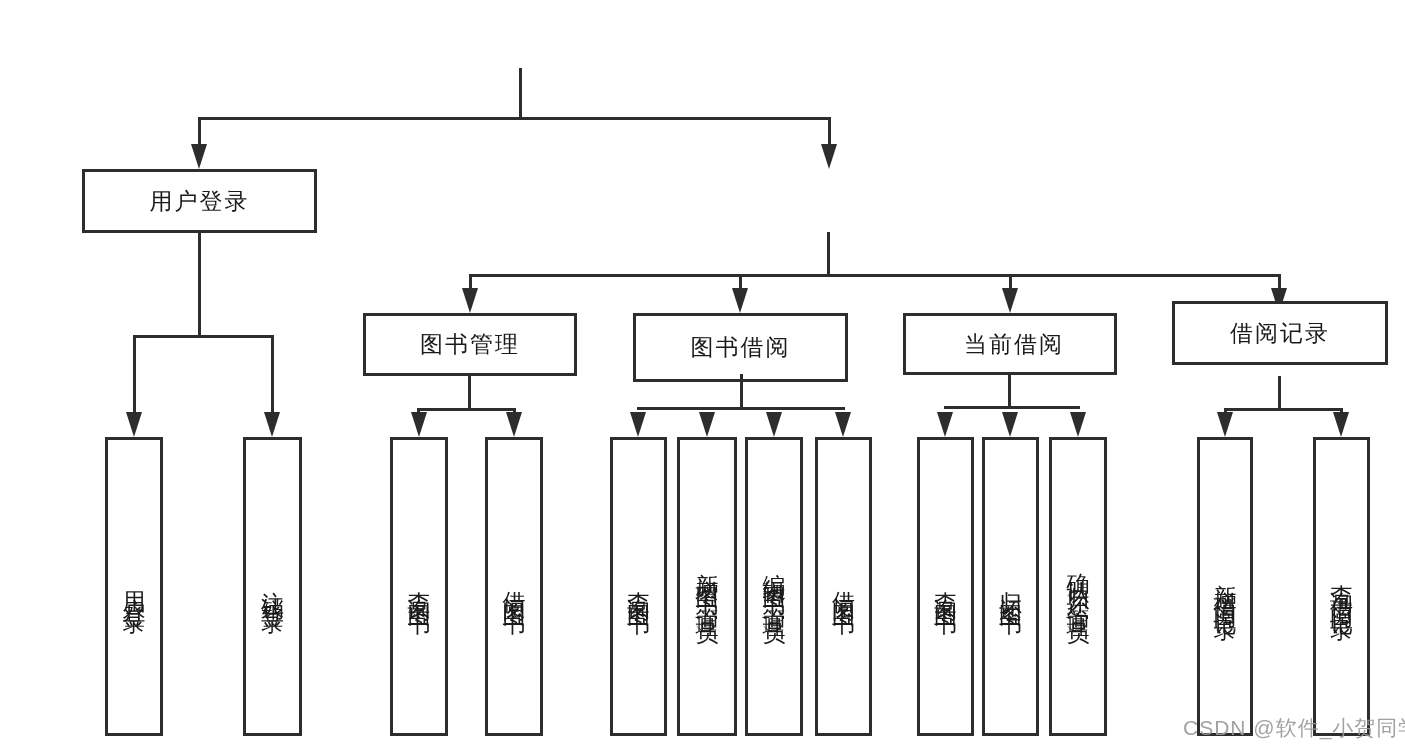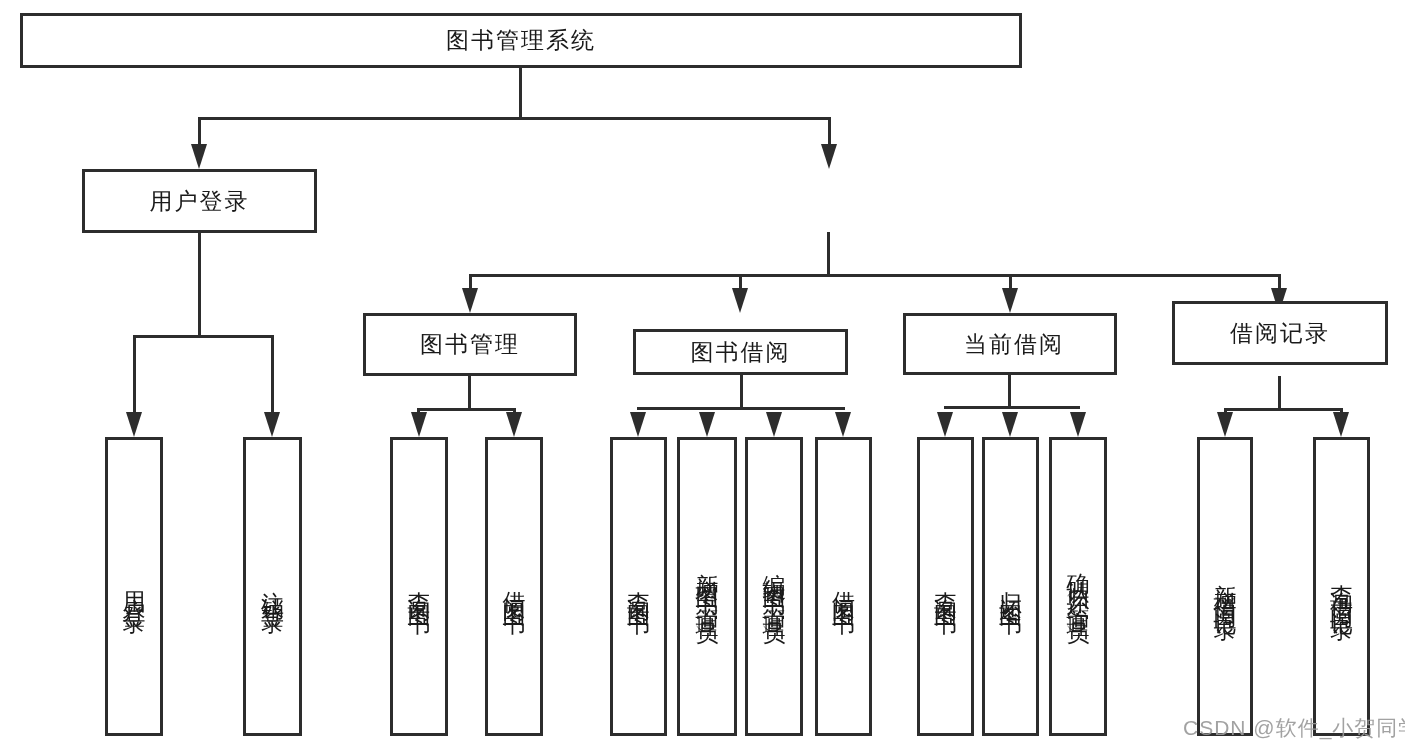--- a/index.html
+++ b/index.html
@@ -26,23 +26,20 @@
   .watermark{
     position:absolute;left:1183px;top:714px;z-index:10;
     font-size:21px;color:rgba(154,154,154,0.92);letter-spacing:1px;white-space:nowrap;
   }
 </style>
 </head>
 <body>
 
 <div class="canvas">
 
-  <div class="box" style="left:20px;top:13px;width:1002px;height:55px;">
-    <span>图书管理系统</span>
-  </div>
 
   <div class="vline" style="left:519px;top:68px;height:52px;"></div>
   <div class="hline" style="left:198px;top:117px;width:632px;"></div>
   <div class="vline" style="left:198px;top:117px;height:32px;"></div>
   <div class="vline" style="left:828px;top:117px;height:32px;"></div>
   <div class="arrow" style="left:191px;top:144px;"></div>
   <div class="arrow" style="left:821px;top:144px;"></div>
 
   <div class="box" style="left:82px;top:169px;width:235px;height:64px;">
     <span>用户登录</span>
@@ -62,21 +59,21 @@
   <div class="vline" style="left:1009px;top:274px;height:17px;"></div>
   <div class="vline" style="left:1278px;top:274px;height:17px;"></div>
   <div class="arrow" style="left:462px;top:288px;"></div>
   <div class="arrow" style="left:732px;top:288px;"></div>
   <div class="arrow" style="left:1002px;top:288px;"></div>
   <div class="arrow" style="left:1271px;top:288px;"></div>
 
   <div class="box" style="left:363px;top:313px;width:214px;height:63px;">
     <span>图书管理</span>
   </div>
-  <div class="box" style="left:633px;top:329px;width:215px;height:46px;">
+  <div class="box" style="left:633px;top:313px;width:215px;height:69px;">
     <span>图书借阅</span>
   </div>
   <div class="box" style="left:903px;top:313px;width:214px;height:62px;padding-left:8px;">
     <span>当前借阅</span>
   </div>
   <div class="box" style="left:1172px;top:301px;width:216px;height:64px;">
     <span>借阅记录</span>
   </div>
 
   <div class="vline" style="left:468px;top:375px;height:36px;"></div>

